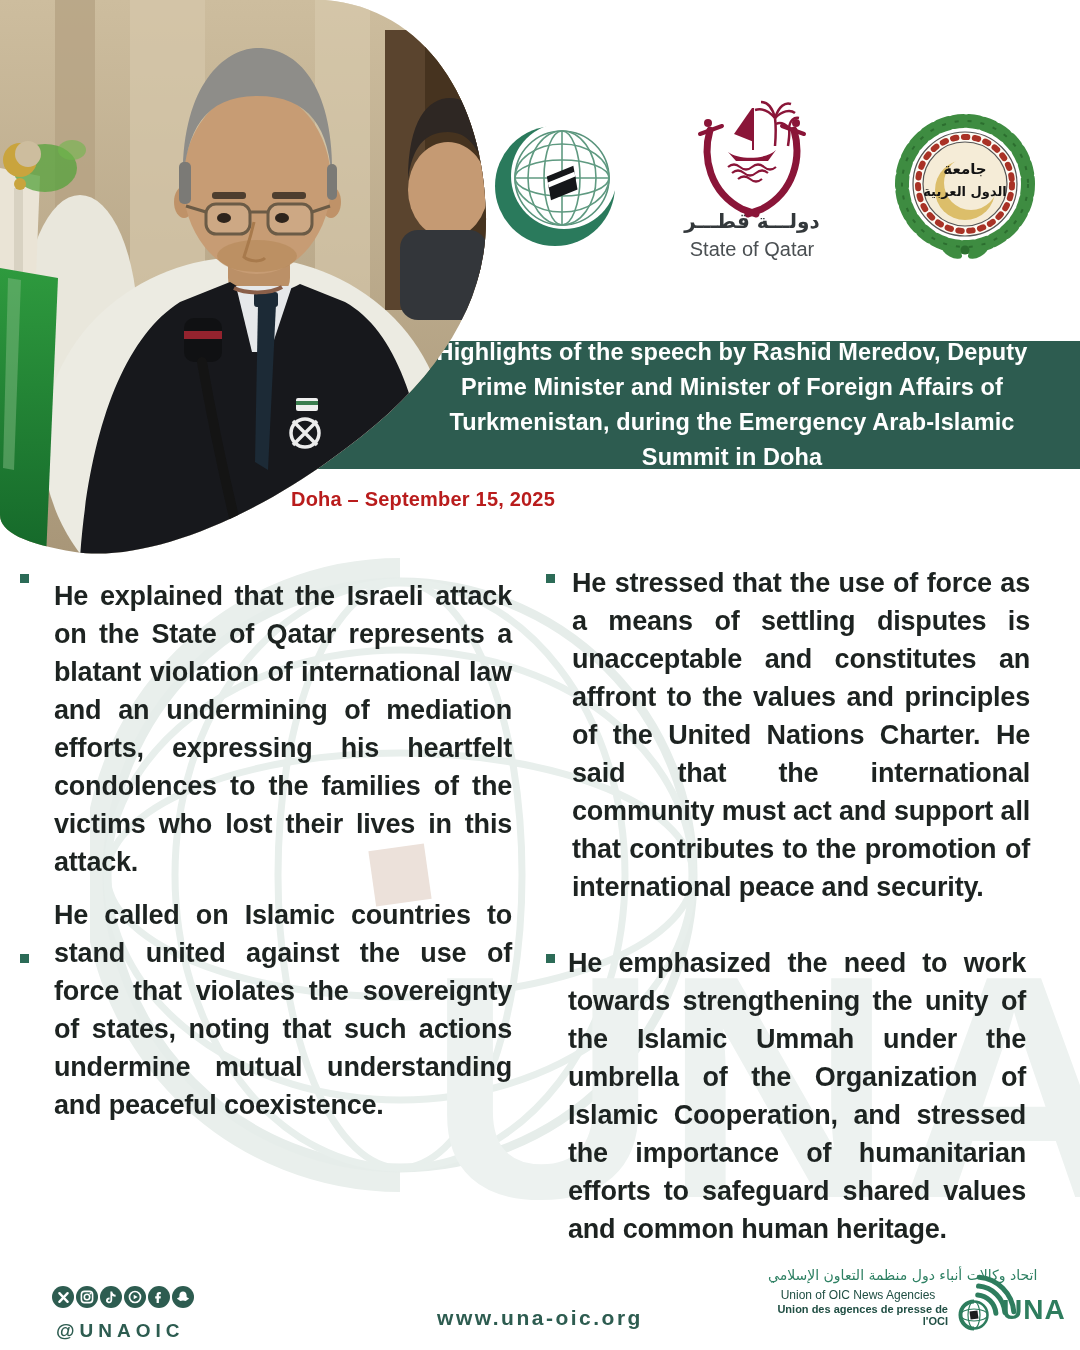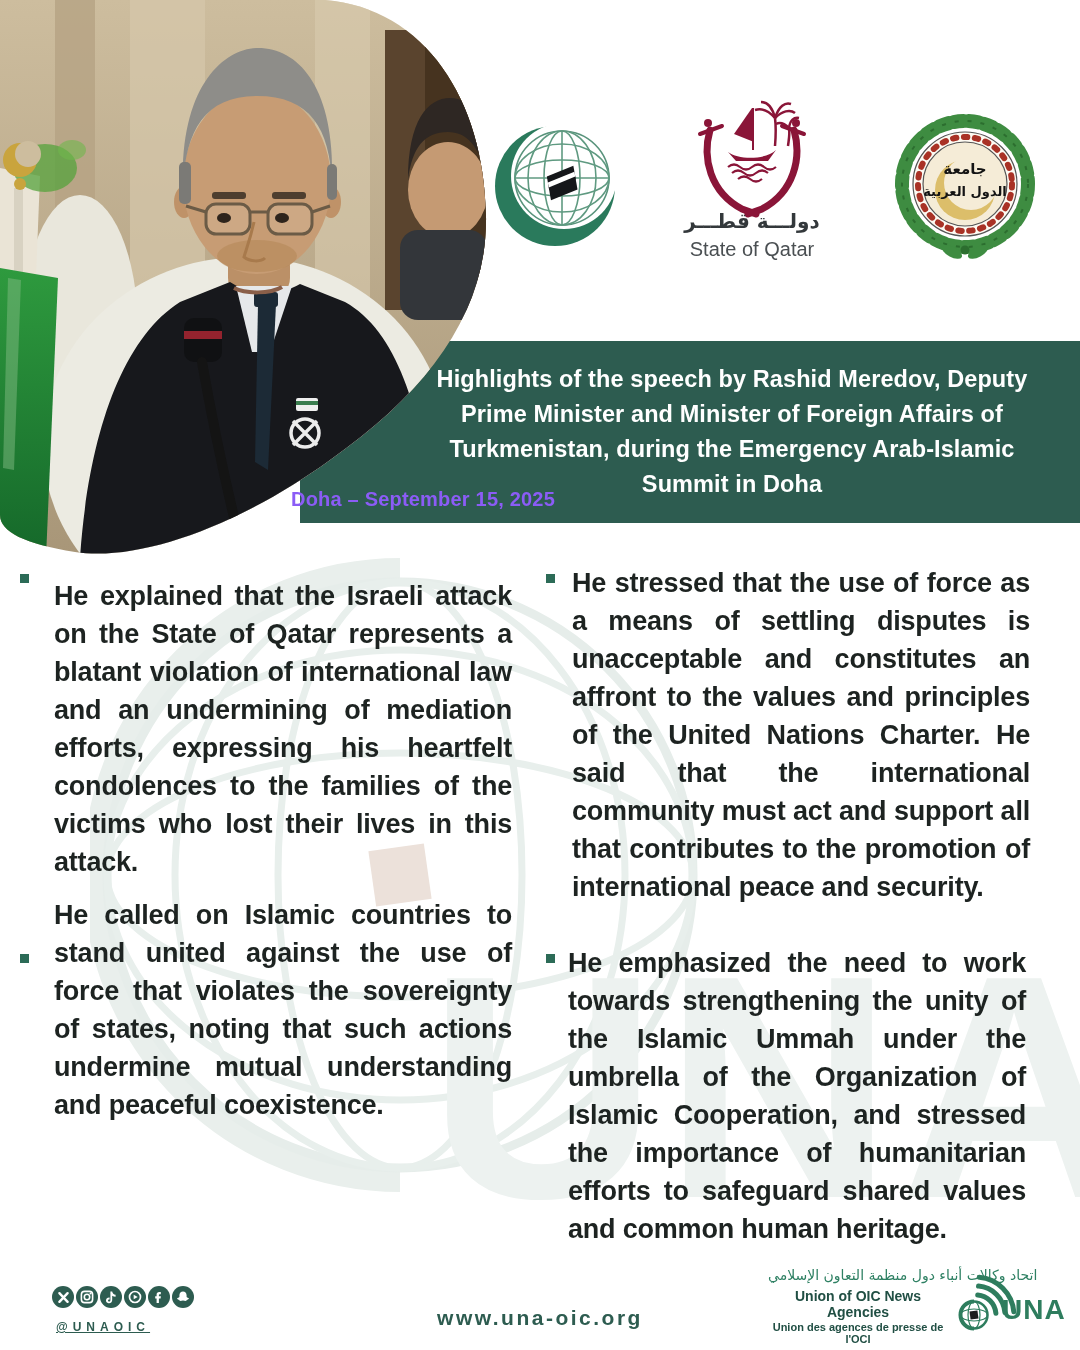--- a/index.html
+++ b/index.html
@@ -14,32 +14,32 @@
   .watermark-globe{left:90px;top:555px;z-index:0;}
   .watermark-una{
     left:428px;top:928px;z-index:0;
     font-size:318px;font-weight:bold;letter-spacing:6px;
     color:#edf2f0;line-height:1;
   }
 
   
   .photo-blob{left:0;top:0;z-index:3;}
   .title-box{
-    left:300px;top:341px;width:780px;height:182px;z-index:2;
+    left:300px;top:341px;width:780px;height:128px;z-index:2;
     background:#2d5c50;box-sizing:border-box;
     display:flex;align-items:center;justify-content:center;
     padding:6px 38px 6px 122px;
   }
   .title-box .title-text{
     color:#ffffff;font-weight:bold;font-size:23.5px;line-height:35px;
     text-align:center;letter-spacing:0.1px;
   }
   .date-label{
     left:291px;top:488px;z-index:2;
-    font-size:20px;font-weight:bold;color:#8b5cf6;letter-spacing:0.2px;
+    font-size:20px;font-weight:bold;color:#b91c1c;letter-spacing:0.2px;
   }
   .logo{z-index:2;}
   .logo-oic{left:492px;top:104px;}
   .logo-qatar{left:672px;top:96px;}
   .logo-league{left:882px;top:100px;}
 
   
   .bullet-square{
     width:9px;height:9px;background:#2c6b57;z-index:2;
   }
@@ -60,35 +60,35 @@
   
   .social-row{
     left:52px;top:1286px;z-index:2;display:flex;gap:2px;
   }
   .social-circle{
     width:22px;height:22px;border-radius:50%;background:#2d5c50;
     display:flex;align-items:center;justify-content:center;
   }
   .handle{
     left:56px;top:1320px;z-index:2;
-    font-size:12px;font-weight:bold;letter-spacing:5px;color:#2d5c50;text-decoration:underline;
+    font-size:19px;font-weight:bold;letter-spacing:5px;color:#2d5c50;
   }
   .website{
     left:50%;transform:translateX(-50%);top:1306px;z-index:2;
     font-size:21px;font-weight:bold;letter-spacing:2.5px;color:#2d5c50;
   }
   .org-block{
     left:768px;top:1266px;width:180px;z-index:2;text-align:center;
   }
   .org-arabic{
     font-family:"DejaVu Sans",sans-serif;
     font-size:14px;color:#2e8063;line-height:1.4;white-space:nowrap;
   }
-  .org-en{font-size:14px;font-weight:bold;color:#214f44;margin-top:2px;}
-  .org-fr{font-size:11px;font-weight:bold;color:#214f44;margin-top:1px;}
+  .org-en{font-size:12px;font-weight:normal;color:#214f44;margin-top:2px;}
+  .org-fr{font-size:11px;font-weight:bold;color:#214f44;margin-top:1px;text-align:right;}
   .una-logo{left:956px;top:1262px;width:100px;height:74px;z-index:2;}
   .una-word{
     position:absolute;left:46px;top:32px;
     font-size:28px;font-weight:bold;color:#2e7d5e;letter-spacing:1px;
   }
 </style>
 </head>
 <body>
 
 <svg class="abs watermark-globe" width="640" height="660" viewBox="0 0 640 660">

